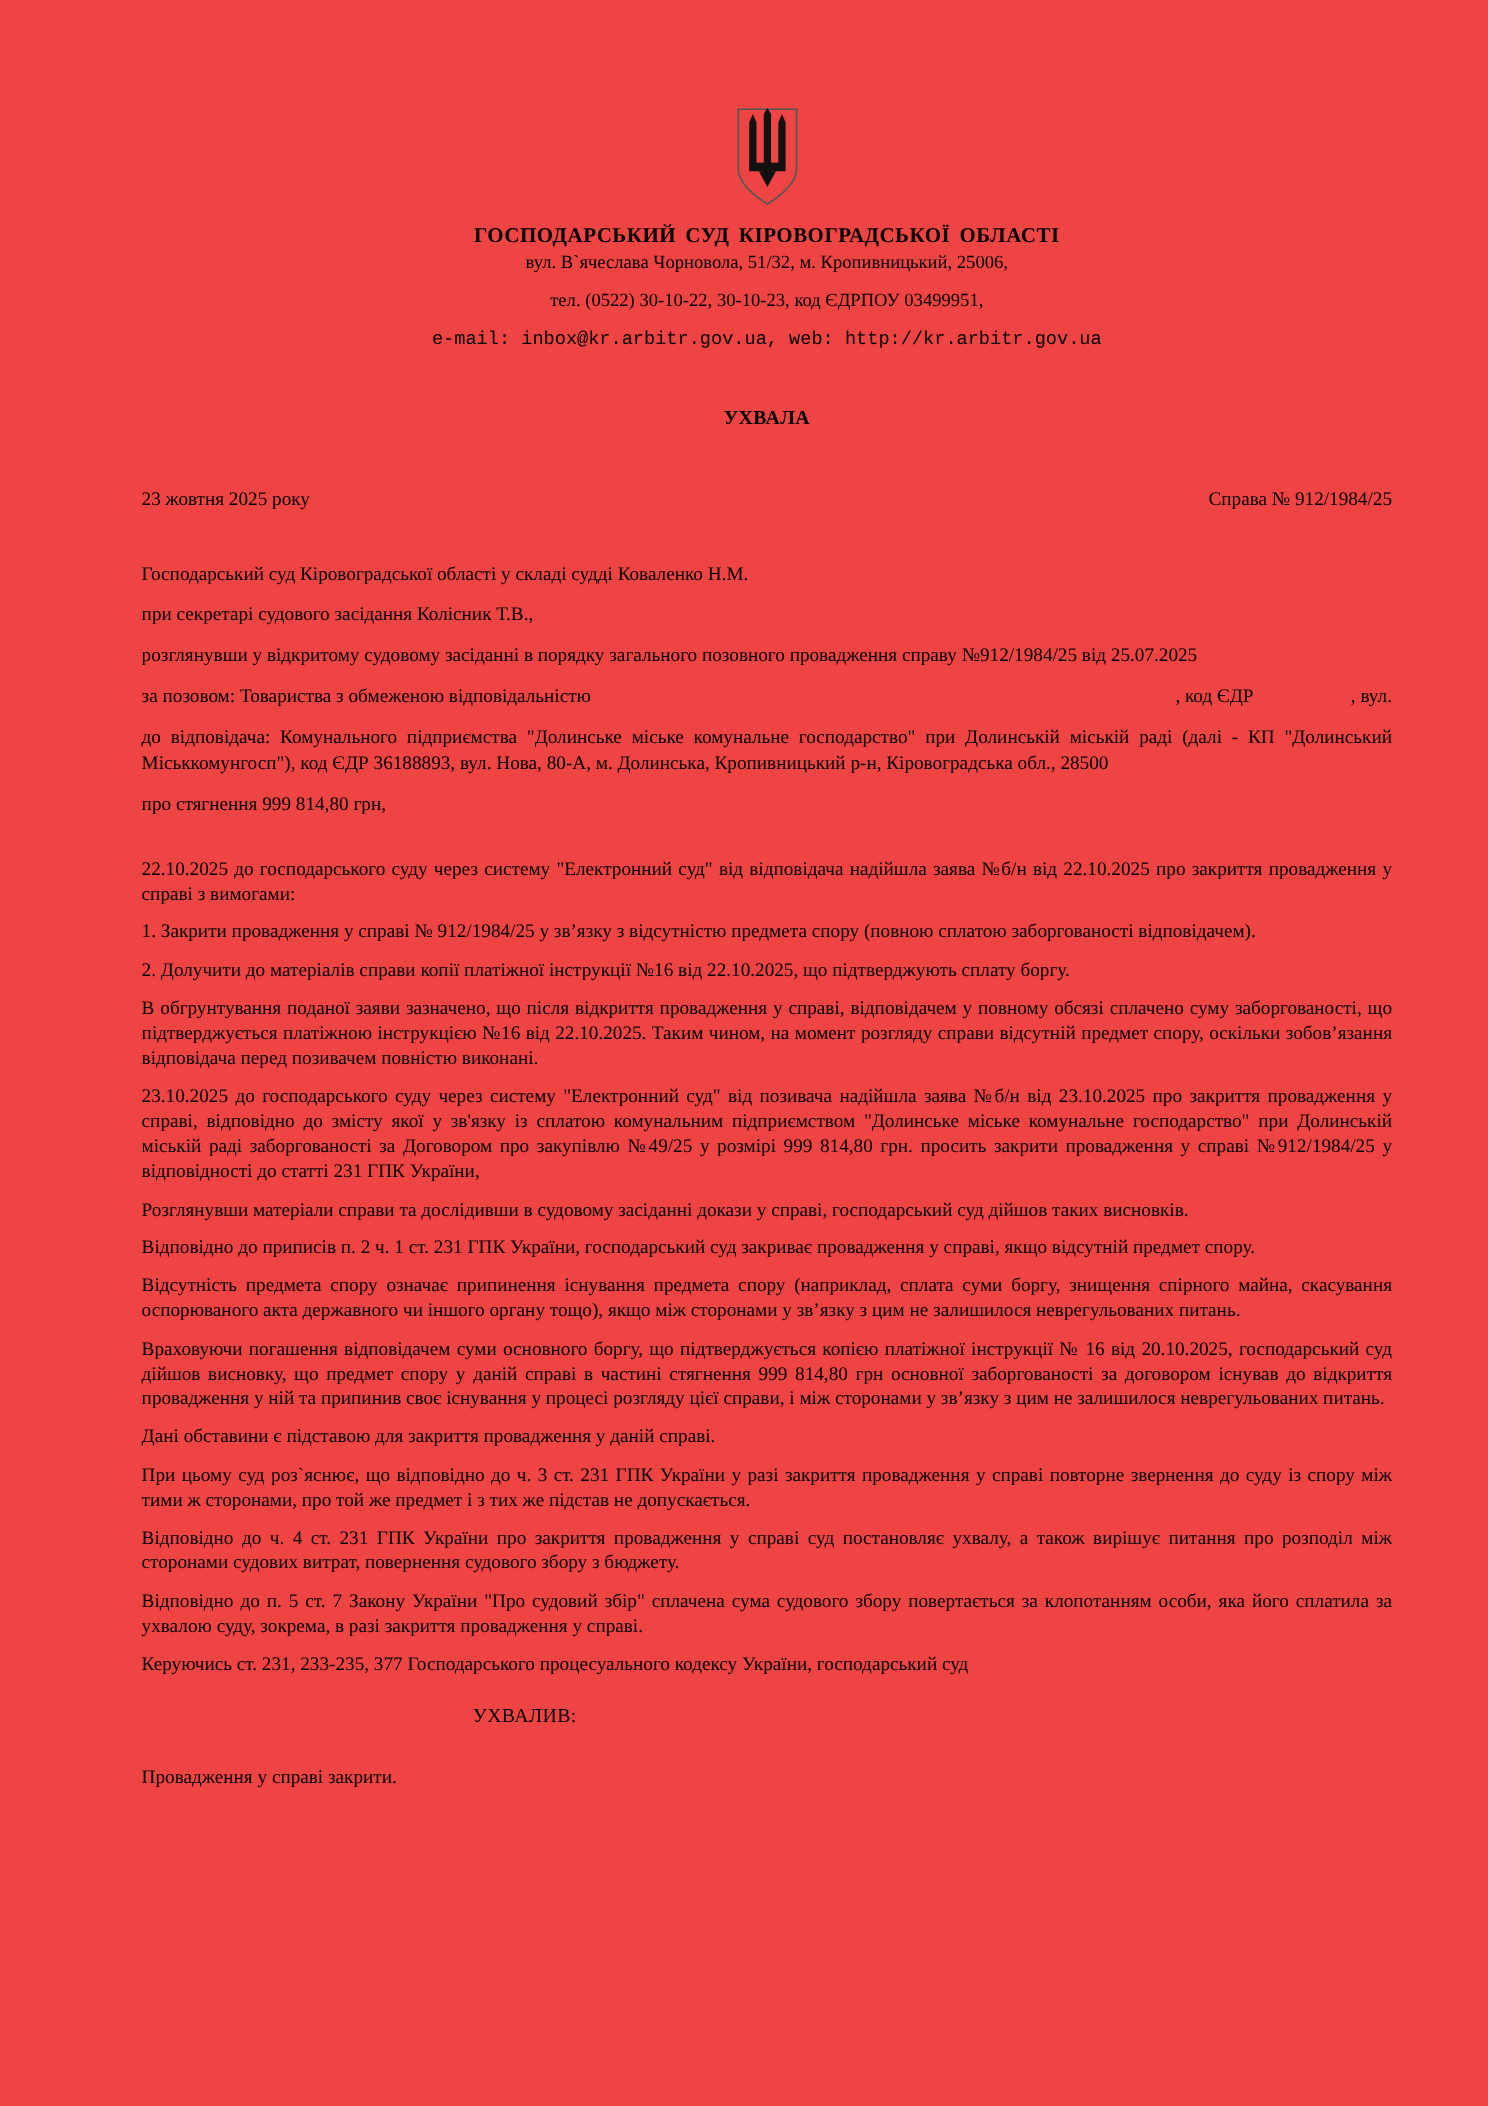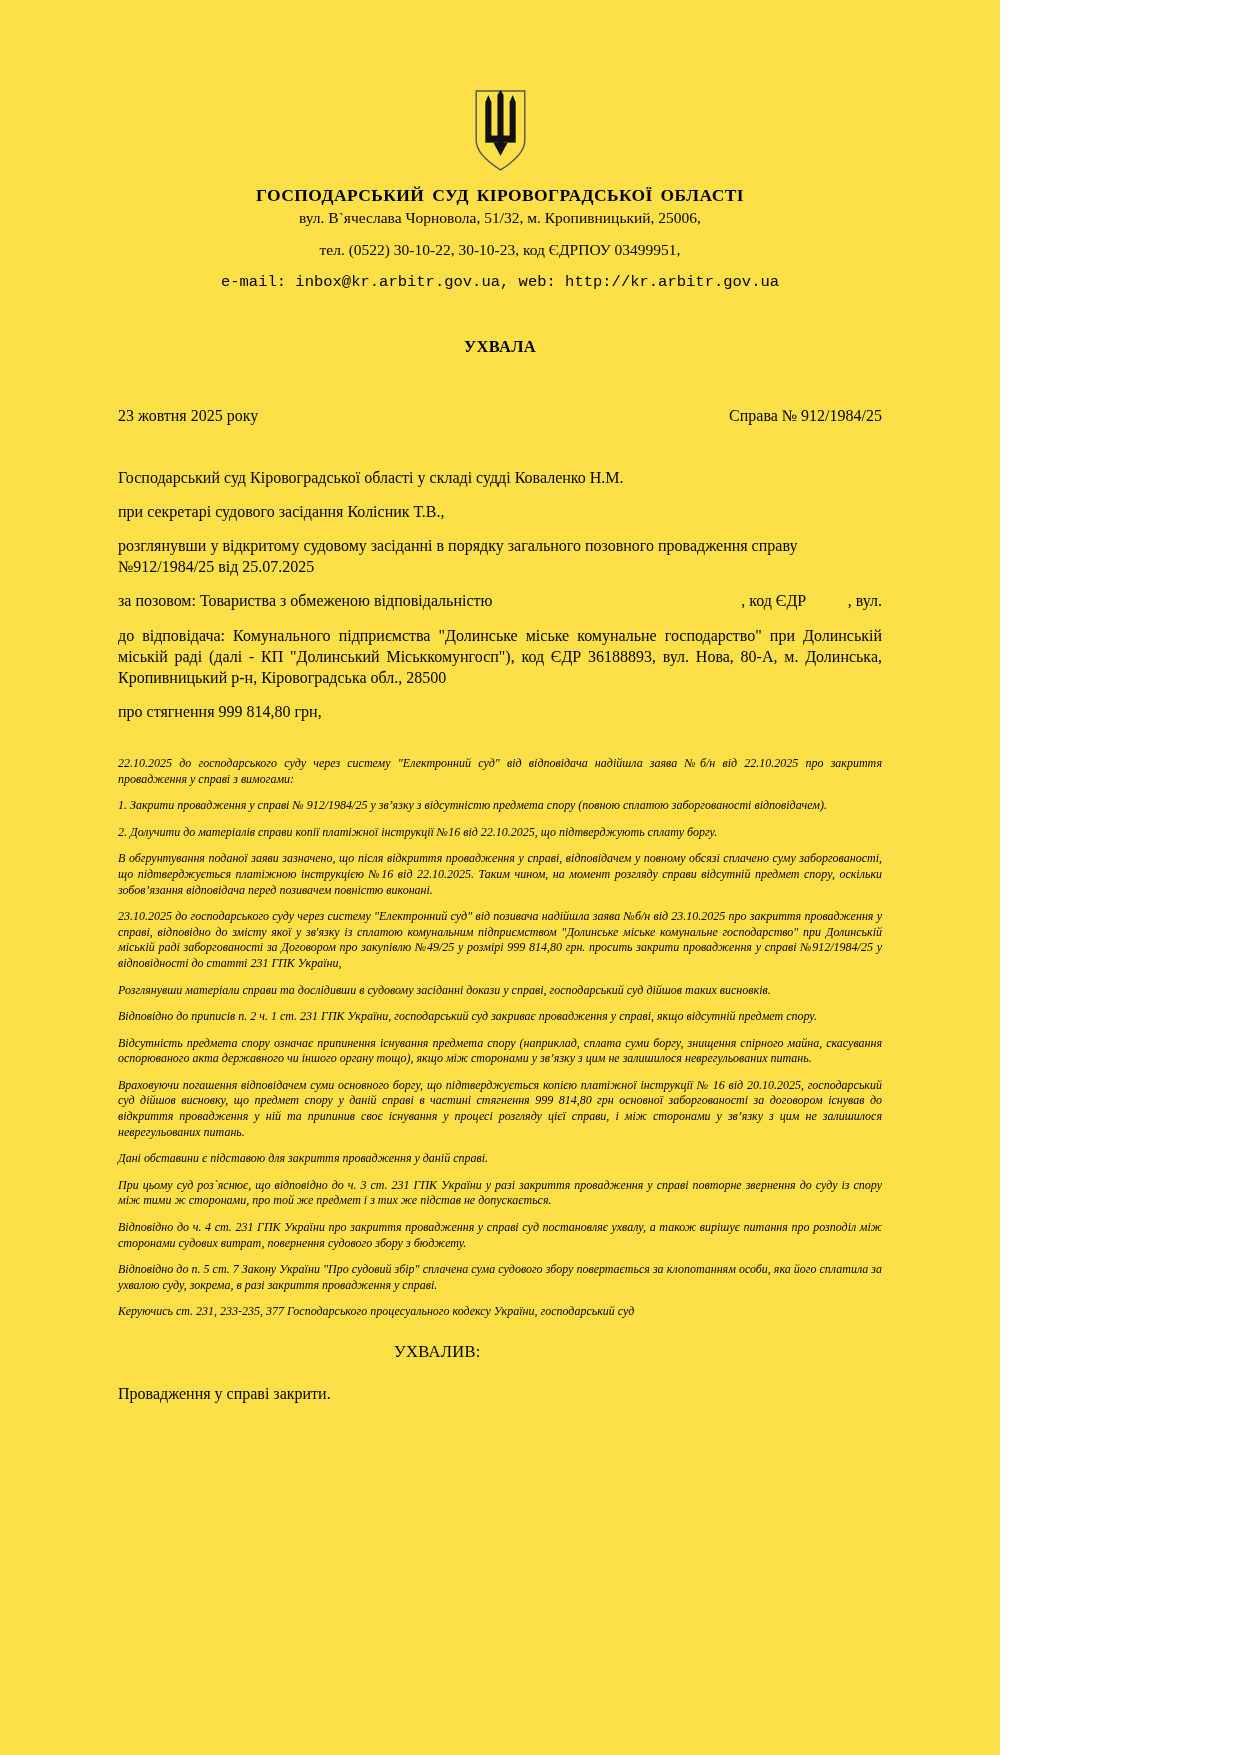--- a/index.html
+++ b/index.html
@@ -6,24 +6,24 @@
   html, body { background: #ffffff; }
   body {
     width: 1240px;
     min-height: 1755px;
     margin: 0 auto;
     font-family: "Liberation Serif", "DejaVu Serif", serif;
     color: #000000;
     font-size: 16px;
   }
   .page {
-    width: 1000px;
+    width: 1240px;
     min-height: 1755px;
-    padding: 88px 118px 60px 118px;
-    background: #fde047;
+    padding: 88px 80px 60px 118px;
+    background: #ef4444;
   }
   .letterhead { text-align: center; }
   .emblem-wrap { display: flex; justify-content: center; margin-bottom: 8px; }
   .court-name {
     font-weight: bold;
     font-size: 17.5px;
     letter-spacing: 0.4px;
     margin-top: 2px;
     word-spacing: 3px;
   }
@@ -53,26 +53,25 @@
     white-space: nowrap;
   }
   .spacer-wide { flex: 6; }
   .spacer-narrow { flex: 1; }
   .defendant-par { text-align: justify; }
   .body-text { margin-top: 34px; }
   .body-text p {
     text-align: justify;
     line-height: 1.3;
     margin-bottom: 11px;
-    font-size: 12px;
-    font-style: italic;
+    font-size: 16px;
   }
   .resolution-heading {
     margin-top: 22px;
-    margin-bottom: 22px;
+    margin-bottom: 32px;
     padding-left: 276px;
     font-size: 16.5px;
     letter-spacing: 0.3px;
   }
   .resolution-text { line-height: 1.3; }
   svg .shield { fill: none; stroke: #555; stroke-width: 1.4; }
   svg .trident { fill: #111; }
 </style>
 </head>
 <body>

